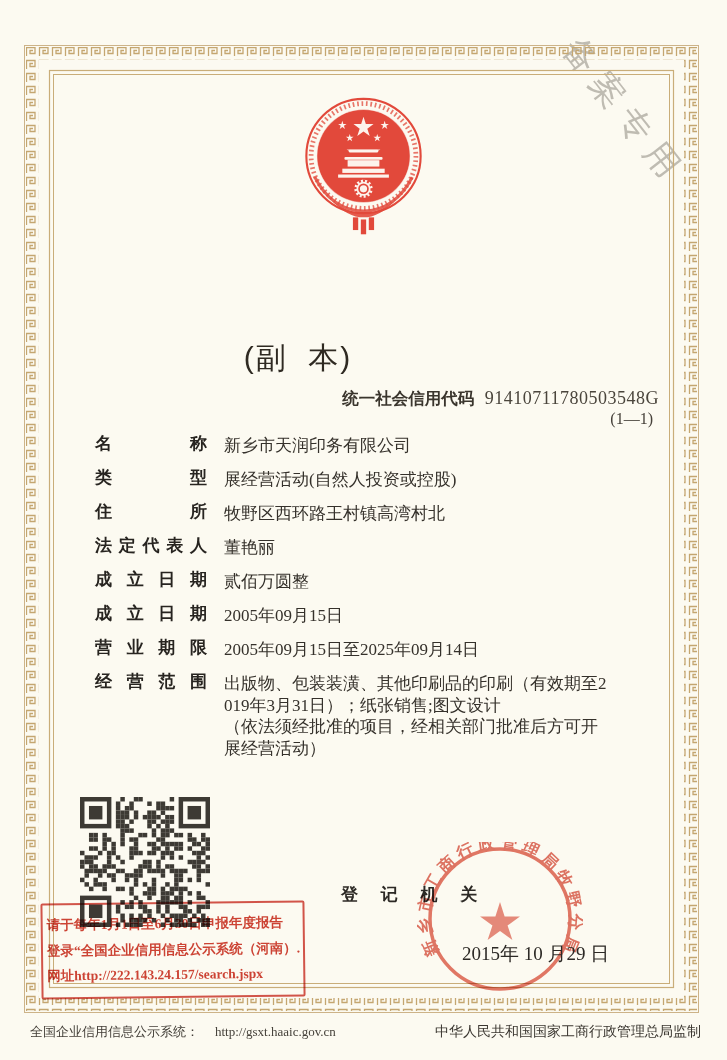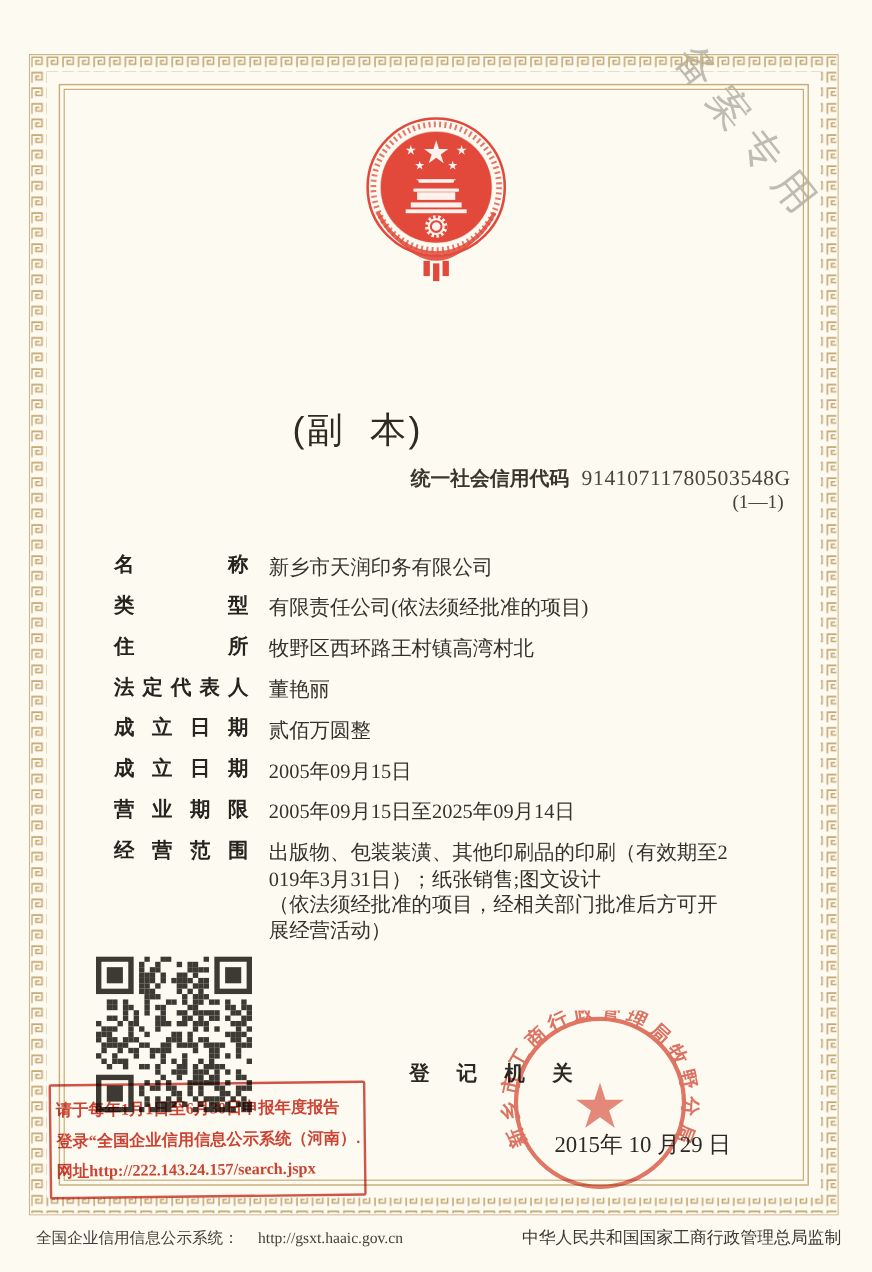--- a/index.html
+++ b/index.html
@@ -27,21 +27,21 @@
 
   
   .code-line{top:388px;right:68px;text-align:right;white-space:nowrap;}
   .code-label{font-size:16.5px;font-weight:bold;color:#3a352d;}
   .code-value{font-family:"Liberation Serif","DejaVu Serif",serif;font-size:18px;color:#4a453c;
               letter-spacing:.5px;margin-left:6px;}
   .code-page{top:410px;right:74px;font-family:"Liberation Serif","DejaVu Serif",serif;
              font-size:16px;color:#46413a;}
 
   
-  .fields{left:95px;top:462px;width:520px;}
+  .fields{left:95px;top:435px;width:520px;}
   .frow{display:flex;align-items:flex-start;margin-bottom:12.5px;line-height:18.5px;}
   .fl{flex:0 0 112px;font-size:17px;font-weight:bold;color:#272420;
       text-align:justify;text-align-last:justify;}
   .fv{margin-left:17px;font-size:17px;color:#35312b;white-space:pre-line;
       font-family:"Liberation Serif","DejaVu Serif",serif;line-height:21.5px;max-width:470px;}
 
   
   .qr{left:80px;top:797px;width:130px;height:130px;}
 
   
@@ -128,21 +128,21 @@
   </div>
   <div class="abs code-page">(1—1)</div>
 
   <div class="abs fields">
     <div class="frow">
       <span class="fl">名称</span>
       <span class="fv">新乡市天润印务有限公司</span>
     </div>
     <div class="frow">
       <span class="fl">类型</span>
-      <span class="fv">有限责任公司(依法须经批准的项目)</span>
+      <span class="fv">展经营活动(自然人投资或控股)</span>
     </div>
     <div class="frow">
       <span class="fl">住所</span>
       <span class="fv">牧野区西环路王村镇高湾村北</span>
     </div>
     <div class="frow">
       <span class="fl">法定代表人</span>
       <span class="fv">董艳丽</span>
     </div>
     <div class="frow">

